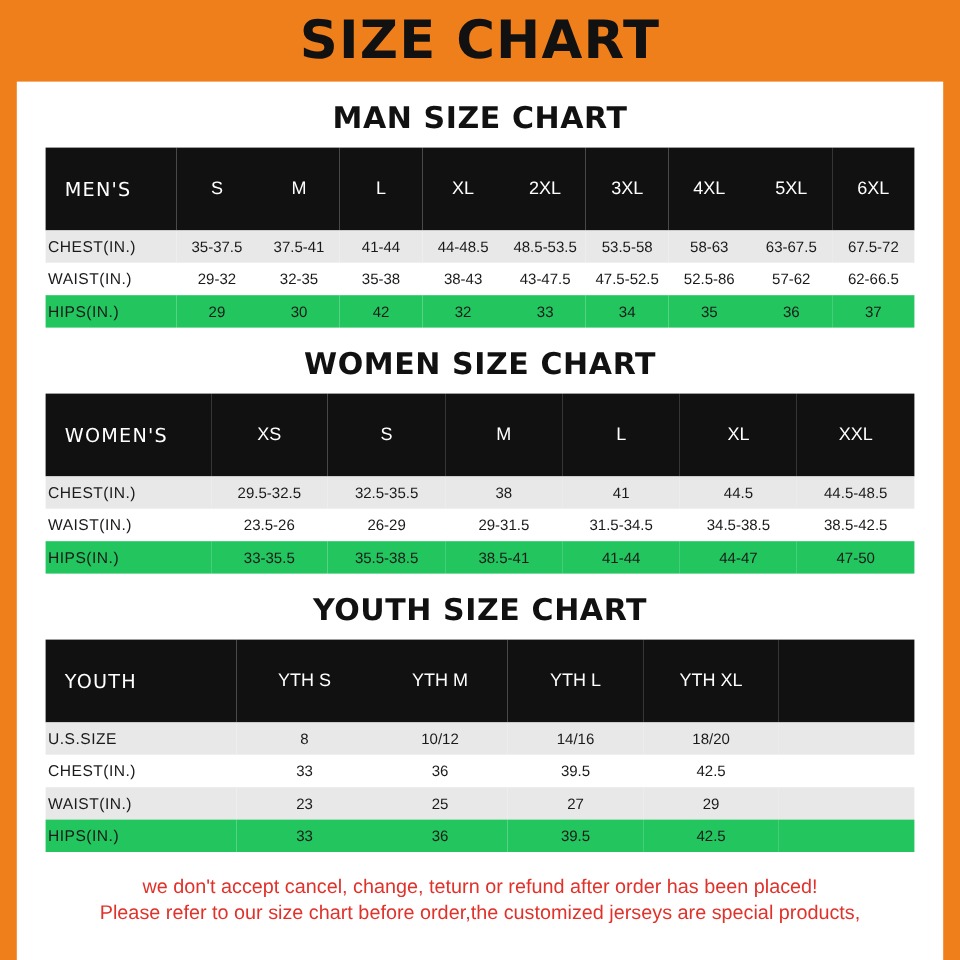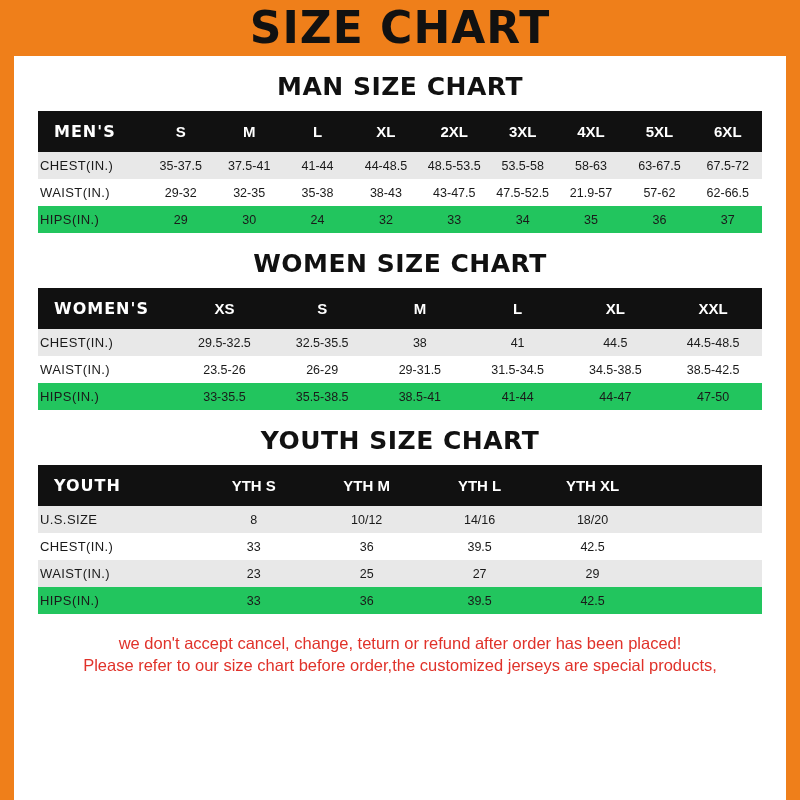--- a/index.html
+++ b/index.html
@@ -17,21 +17,21 @@
     position: relative;
     width: 800px;
     height: 800px;
     box-sizing: border-box;
     background: #ffffff;
     border-left: 14px solid #ef7f1a;
     border-right: 14px solid #ef7f1a;
   }
   .header-band {
     background: #ef7f1a;
-    height: 56px;
+    height: 68px;
     display: flex;
     align-items: center;
     justify-content: center;
     margin: 0 -14px;
   }
   .header-title {
     font-family: "DejaVu Sans", sans-serif;
     font-weight: bold;
     font-size: 44px;
     letter-spacing: 1px;
@@ -61,22 +61,22 @@
     font-size: 12.5px;
     color: #1a1a1a;
     padding: 6px 2px;
     font-family: "Liberation Sans", sans-serif;
     white-space: nowrap;
   }
   table.size-table thead th {
     background: #111111;
     color: #ffffff;
     font-size: 15px;
-    font-weight: bold;
-    padding: 11px 2px;
+    font-weight: normal;
+    padding: 25px 2px;
   }
   table.size-table thead th.row-head {
     text-align: left;
     padding-left: 16px;
     font-family: "DejaVu Sans", sans-serif;
     letter-spacing: 1px;
     font-size: 16px;
   }
   table.size-table tbody td.row-head {
     text-align: left;
@@ -165,29 +165,29 @@
           <td>67.5-72</td>
         </tr>
         <tr class="band-white">
           <td class="row-head">WAIST(IN.)</td>
           <td>29-32</td>
           <td>32-35</td>
           <td>35-38</td>
           <td>38-43</td>
           <td>43-47.5</td>
           <td>47.5-52.5</td>
-          <td>21.9-57</td>
+          <td>52.5-86</td>
           <td>57-62</td>
           <td>62-66.5</td>
         </tr>
         <tr class="band-mid">
           <td class="row-head">HIPS(IN.)</td>
           <td>29</td>
           <td>30</td>
-          <td>24</td>
+          <td>42</td>
           <td>32</td>
           <td>33</td>
           <td>34</td>
           <td>35</td>
           <td>36</td>
           <td>37</td>
         </tr>
       </tbody>
     </table>
 

